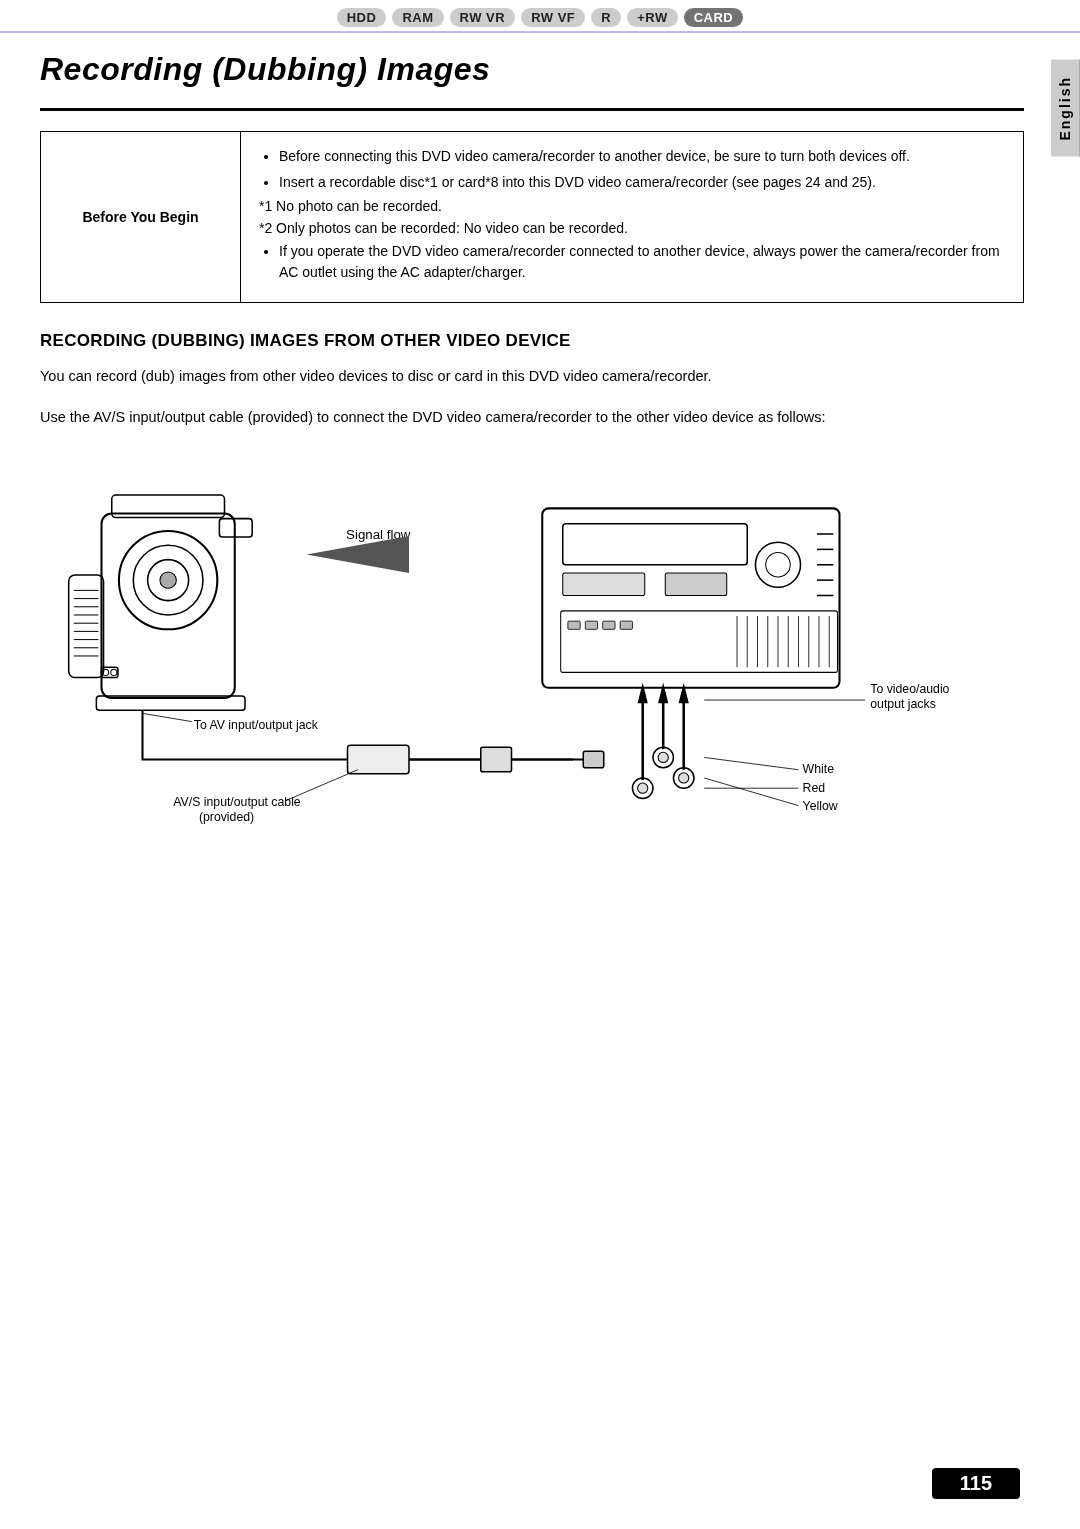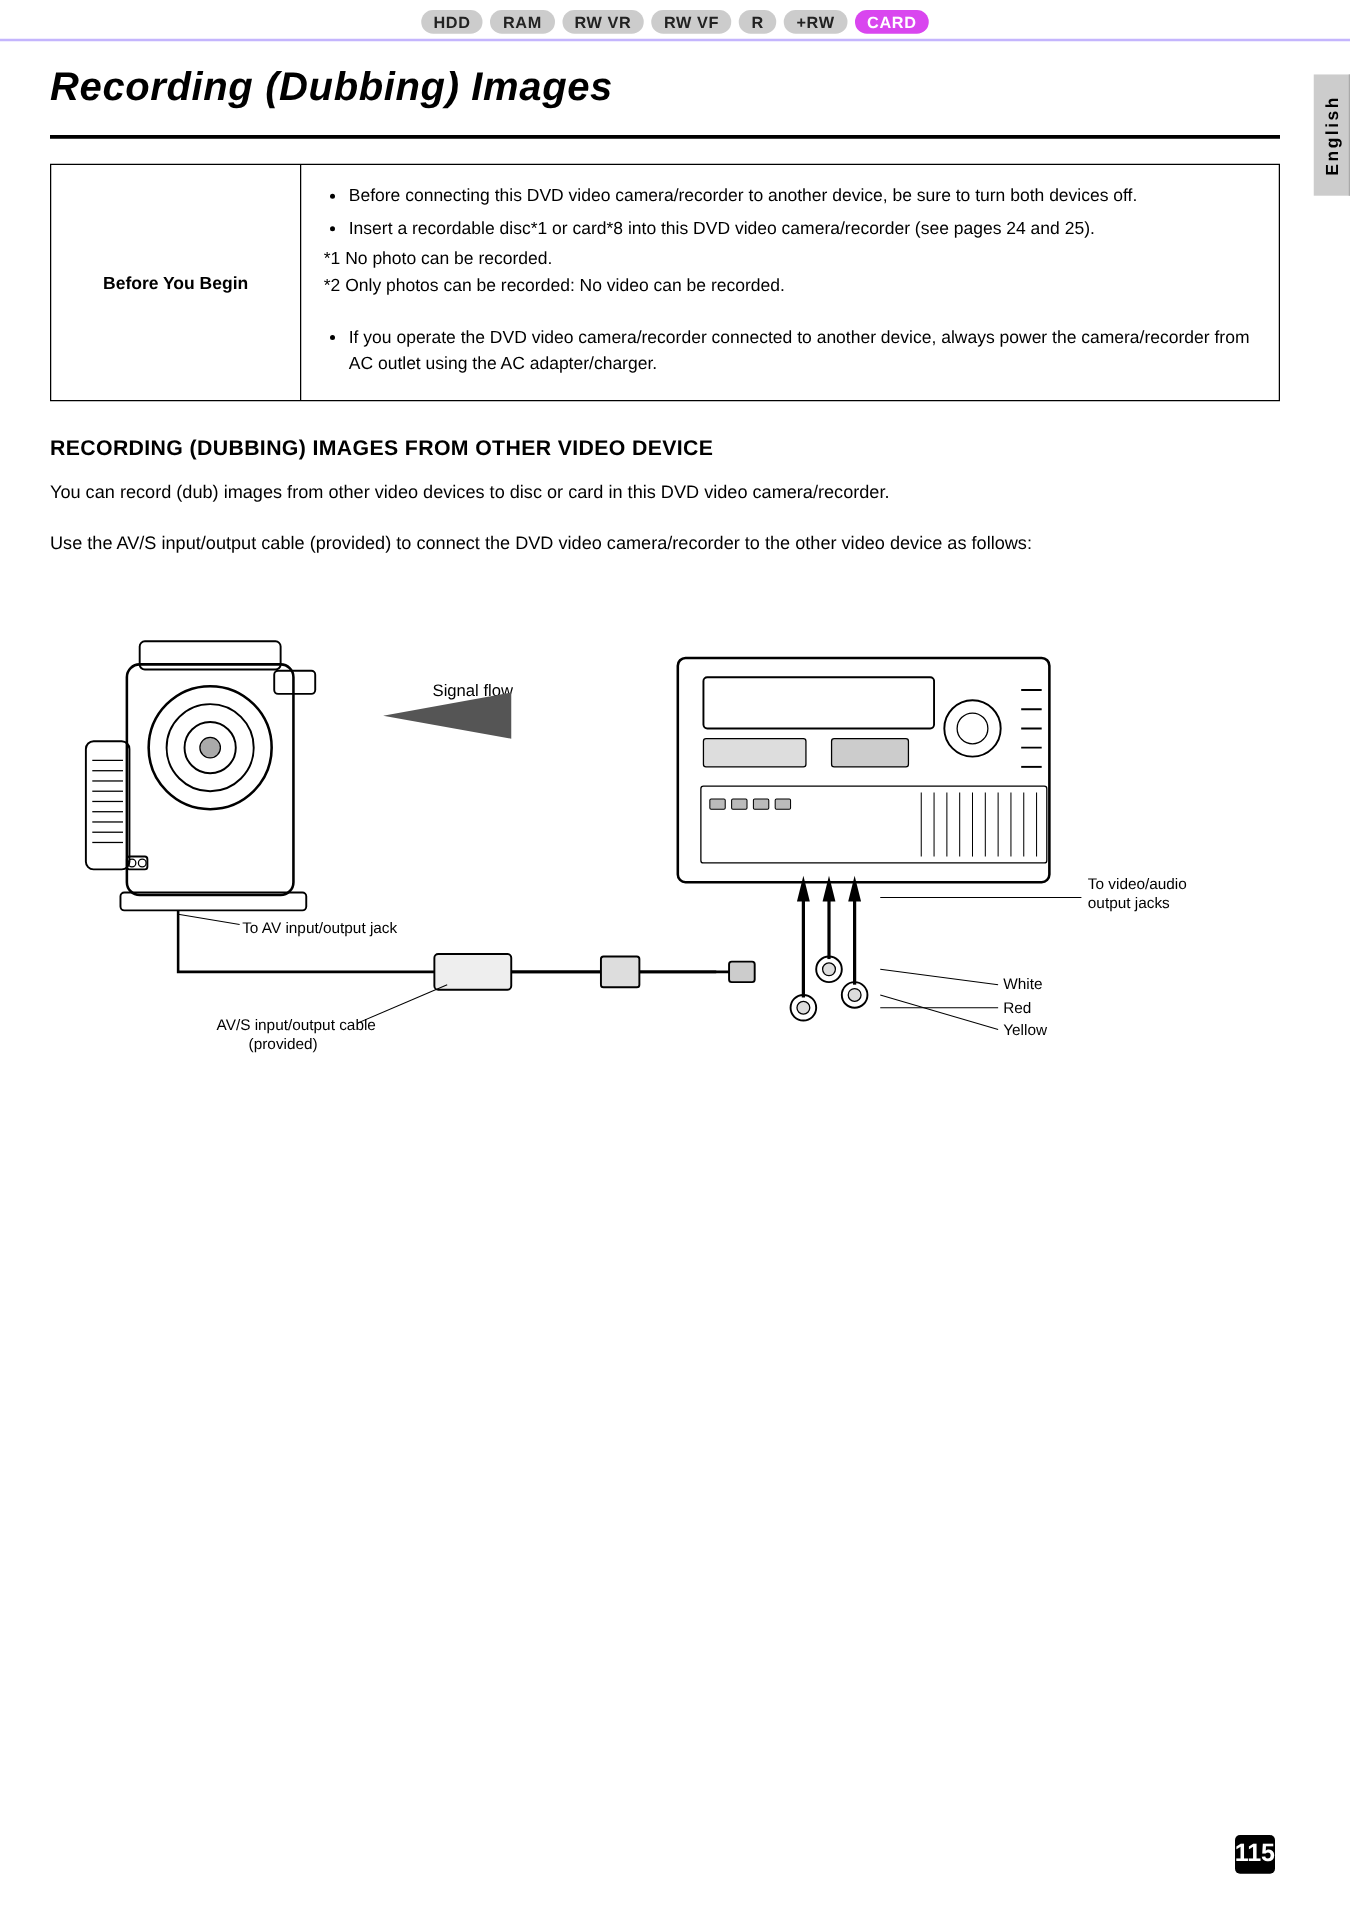--- a/index.html
+++ b/index.html
@@ -26,21 +26,21 @@
     .top-pill {
       background: #cccccc;
       border-radius: 10px;
       padding: 2px 10px;
       font-size: 13px;
       font-weight: bold;
       color: #222;
       letter-spacing: 0.5px;
     }
     .top-pill.active {
-      background: #d946ef;
+      background: #737373;
       color: #fff;
     }
 
     
     .side-tab {
       position: absolute;
       top: 60px;
       right: 0;
       background: #cccccc;
       writing-mode: vertical-rl;
@@ -139,21 +139,21 @@
 
     
     .page-number {
       position: absolute;
       bottom: 30px;
       right: 60px;
       font-size: 20px;
       font-weight: bold;
       background: #000;
       color: #fff;
-      padding: 4px 0;
+      padding: 4px 28px;
       border-radius: 4px;
     }
   </style>
 </head>
 <body>
 
 <div class="top-bar">
   <span class="top-pill">HDD</span>
   <span class="top-pill">RAM</span>
   <span class="top-pill">RW VR</span>
@@ -171,21 +171,21 @@
 
   <div class="before-box">
     <div class="before-box-label">Before You Begin</div>
     <div class="before-box-content">
       <ul>
         <li>Before connecting this DVD video camera/recorder to another device, be sure to turn both devices off.</li>
         <li>Insert a recordable disc*1 or card*8 into this DVD video camera/recorder (see pages 24 and 25).</li>
       </ul>
       <div class="footnote">*1  No photo can be recorded.</div>
       <div class="footnote">*2  Only photos can be recorded: No video can be recorded.</div>
-      <ul style="margin-top:20px;">
+      <ul style="margin-top:2px;">
         <li>If you operate the DVD video camera/recorder connected to another device, always power the camera/recorder from AC outlet using the AC adapter/charger.</li>
       </ul>
     </div>
   </div>
 
   <div class="section-heading">RECORDING (DUBBING) IMAGES FROM OTHER VIDEO DEVICE</div>
 
   <p class="body-text">You can record (dub) images from other video devices to disc or card in this DVD video camera/recorder.</p>
 
   <p class="body-text">Use the AV/S input/output cable (provided) to connect the DVD video camera/recorder to the other video device as follows:</p>

